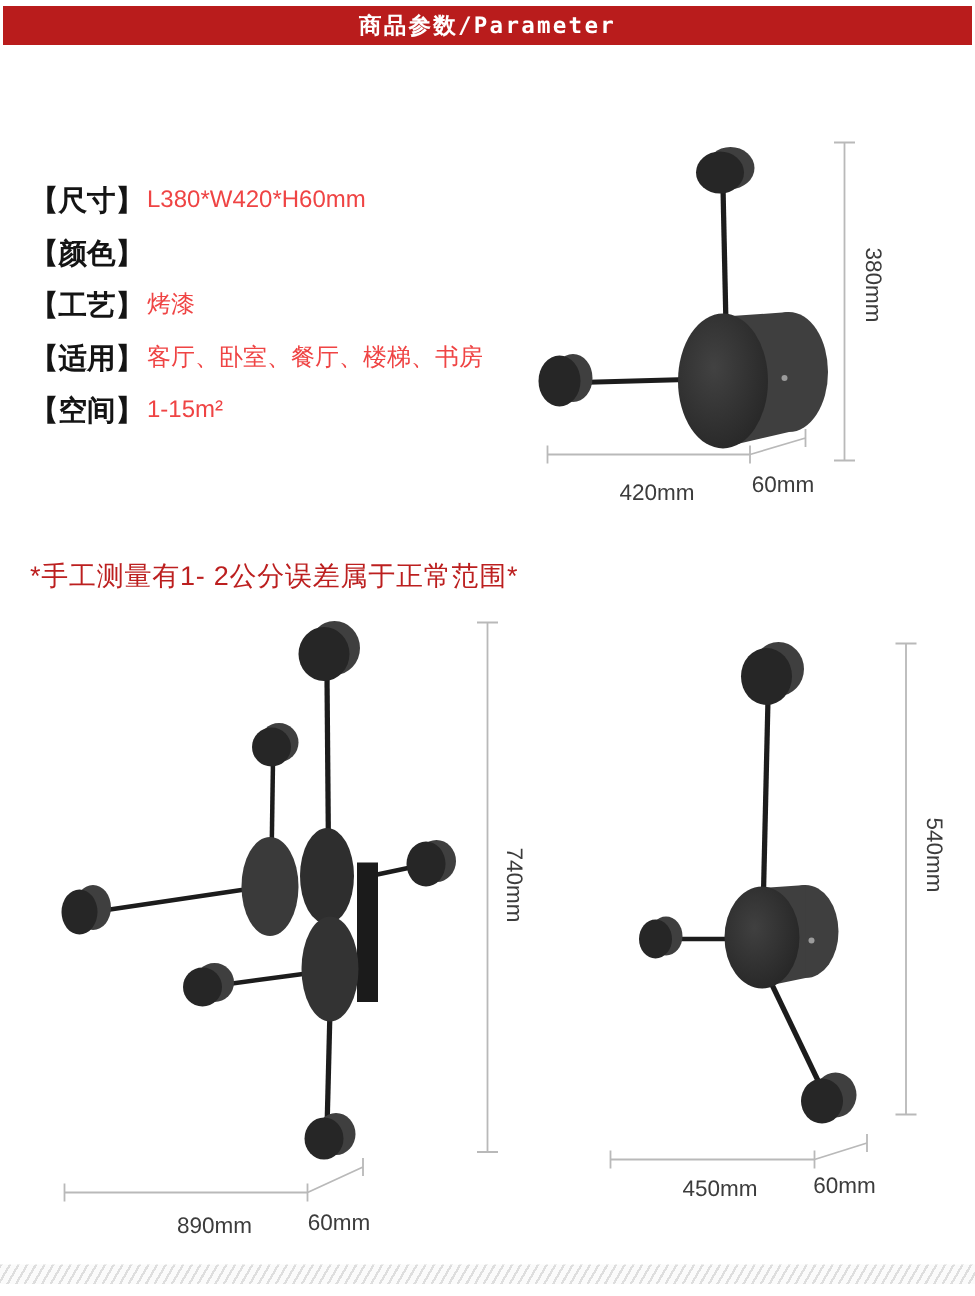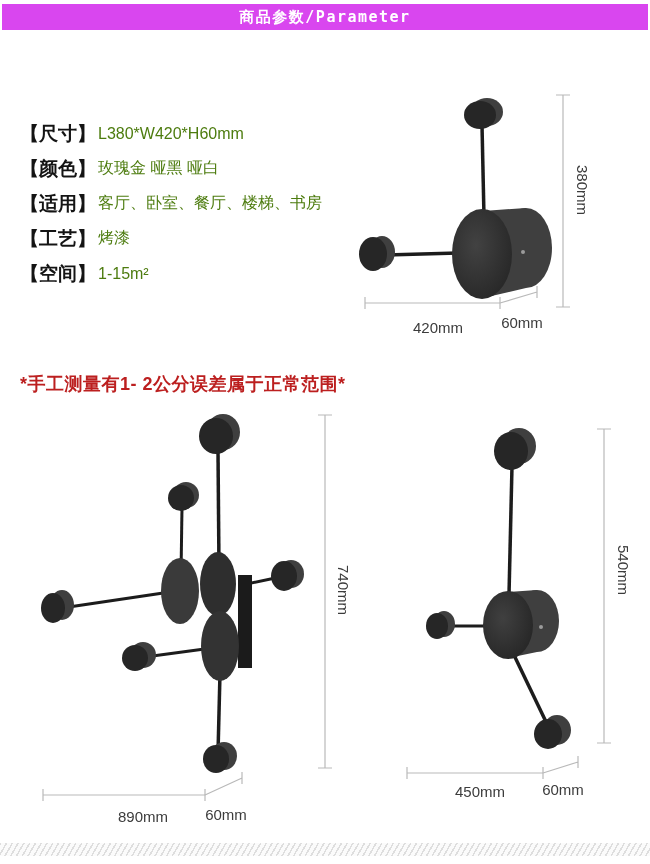--- a/index.html
+++ b/index.html
@@ -3,32 +3,32 @@
 <meta charset="utf-8">
 <style>
   * { margin:0; padding:0; box-sizing:border-box; }
   html,body { width:650px; height:864px; }
   body {
     position:relative; background:#ffffff; overflow:hidden;
     font-family:"Liberation Sans", sans-serif; color:#1d1d1d;
   }
   .header-bar {
     position:absolute; left:2px; right:2px; top:4px; height:26px;
-    background:#d946ef; display:flex; align-items:center; justify-content:center;
+    background:#b91c1c; display:flex; align-items:center; justify-content:center;
   }
   .header-title {
     color:#ffffff; font-size:15px; letter-spacing:1.5px; font-weight:bold;
     font-family:"DejaVu Sans Mono","Liberation Mono",monospace;
   }
   .spec-list { position:absolute; left:20px; top:116px; }
   .spec-row { height:35px; display:flex; align-items:center; white-space:nowrap; }
   .spec-label { font-size:19px; font-weight:700; color:#141414; }
-  .spec-value { font-size:16px; font-weight:400; color:#4d7c0f; margin-left:2px; }
+  .spec-value { font-size:16px; font-weight:400; color:#ef4444; margin-left:2px; }
   .measurement-note {
-    position:absolute; left:20px; top:372px; font-size:18px; font-weight:700;
+    position:absolute; left:20px; top:372px; font-size:18px; font-weight:400;
     color:#bc1f1f; letter-spacing:0.5px; white-space:nowrap;
   }
   .lamp-svg { position:absolute; }
   #lamp-top-right   { left:340px; top:85px;  }
   #lamp-bottom-left { left:20px;  top:405px; }
   #lamp-bottom-right{ left:390px; top:420px; }
   .dim-line { stroke:#b9b9b9; stroke-width:1.2; fill:none; }
   .dim-text { font-size:15px; fill:#3c3c3c; font-family:"Liberation Sans",sans-serif; }
   .rod  { stroke:#1c1c1c; fill:none; }
   .disc-back  { fill:#3f3f3f; }
@@ -45,29 +45,28 @@
   <span class="header-title">商品参数/Parameter</span>
 </div>
 
 <div class="spec-list">
   <div class="spec-row">
     <span class="spec-label">【尺寸】</span>
     <span class="spec-value">L380*W420*H60mm</span>
   </div>
   <div class="spec-row">
     <span class="spec-label">【颜色】</span>
-    <span class="spec-value">玫瑰金 哑黑 哑白</span>
+  </div>
+  <div class="spec-row">
+    <span class="spec-label">【工艺】</span>
+    <span class="spec-value">烤漆</span>
   </div>
   <div class="spec-row">
     <span class="spec-label">【适用】</span>
     <span class="spec-value">客厅、卧室、餐厅、楼梯、书房</span>
-  </div>
-  <div class="spec-row">
-    <span class="spec-label">【工艺】</span>
-    <span class="spec-value">烤漆</span>
   </div>
   <div class="spec-row">
     <span class="spec-label">【空间】</span>
     <span class="spec-value">1-15m²</span>
   </div>
 </div>
 
 <div class="measurement-note">*手工测量有1- 2公分误差属于正常范围*</div>
 
 <svg id="lamp-top-right" class="lamp-svg" width="310" height="260" viewBox="0 0 310 260">

